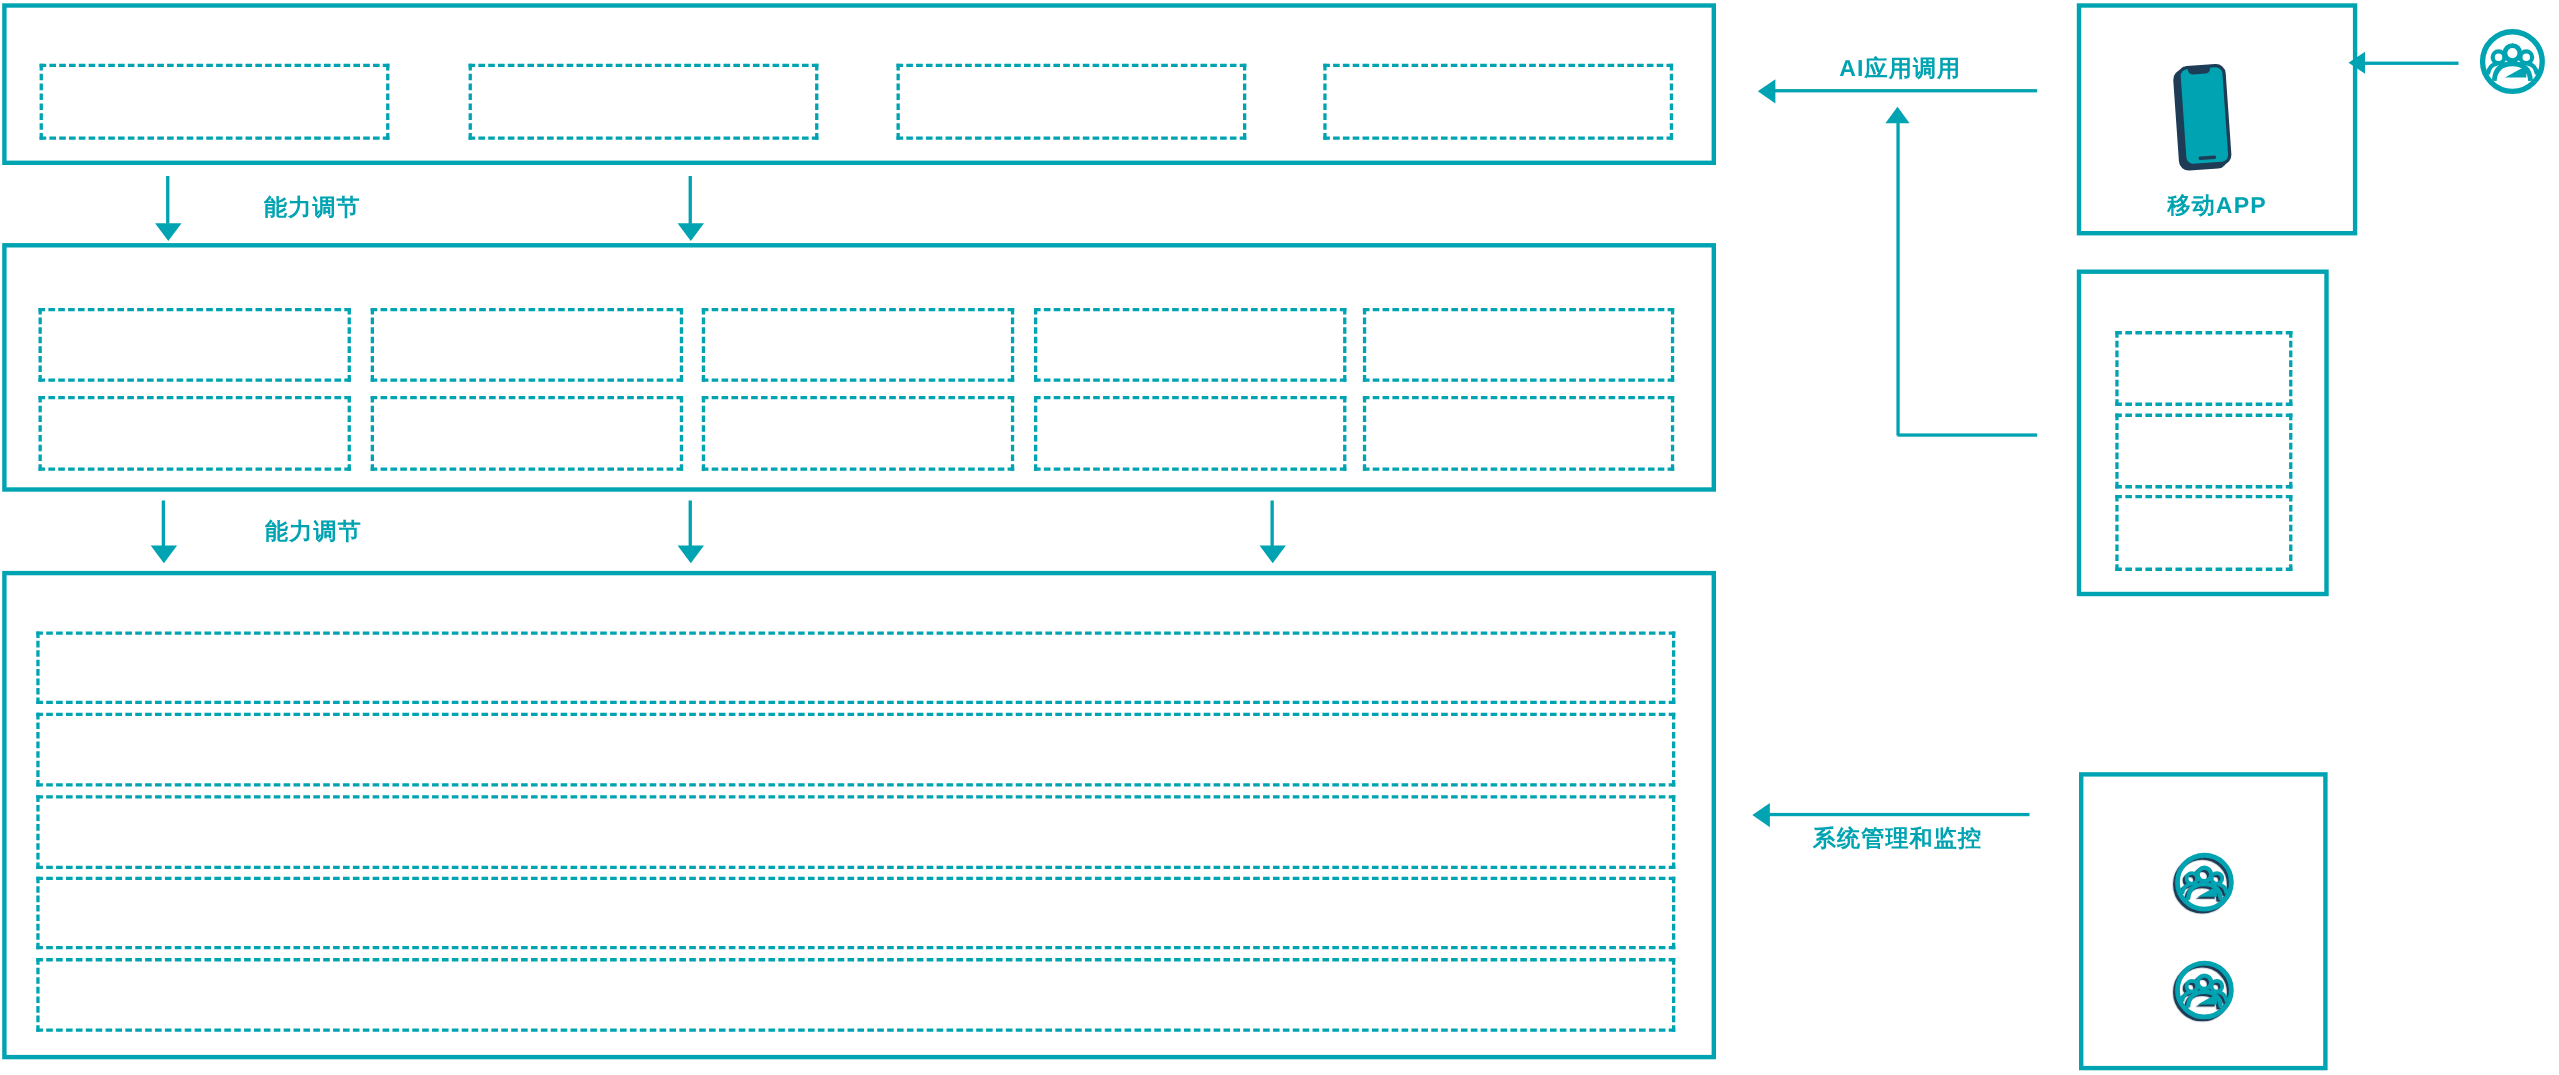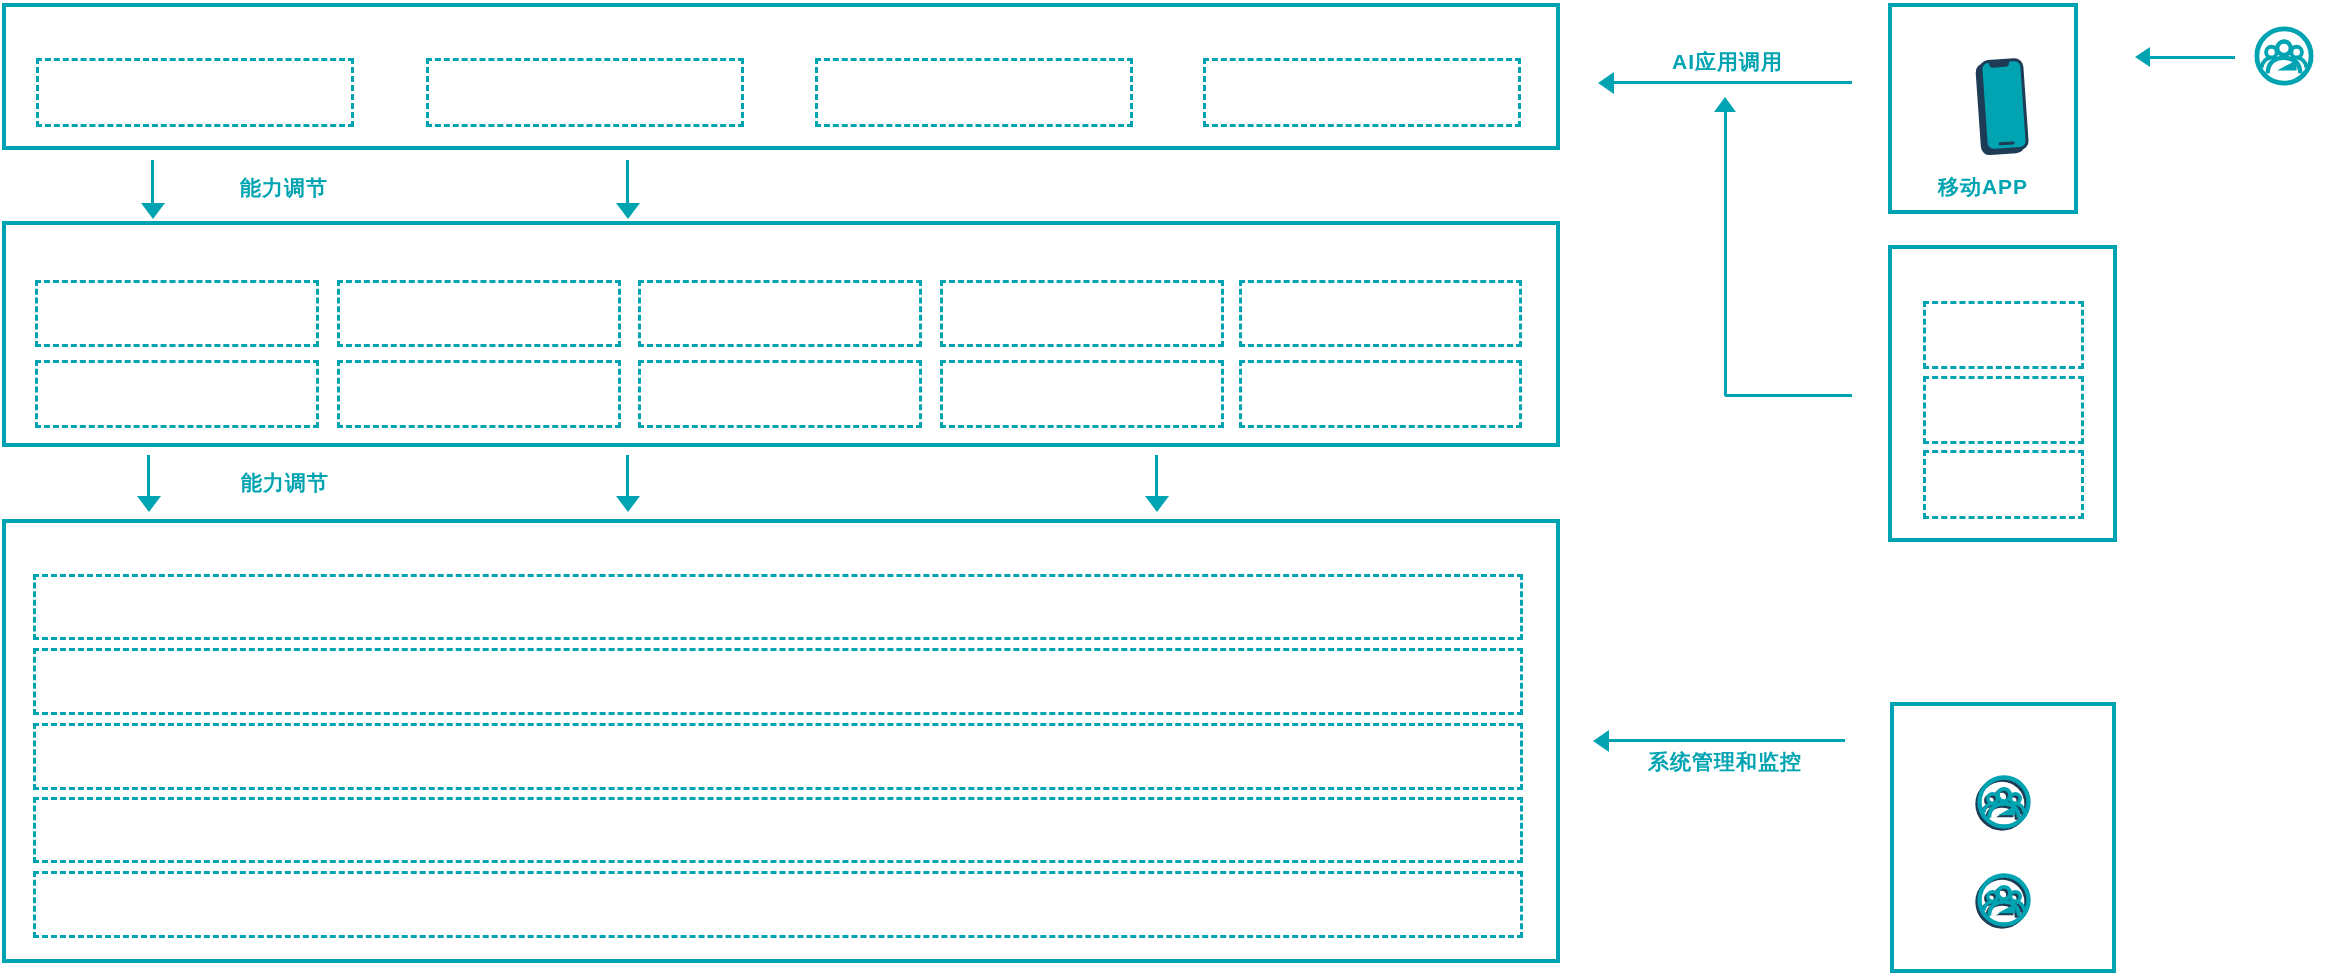--- a/index.html
+++ b/index.html
@@ -144,21 +144,21 @@
   <div class="hline" style="left:1613px;top:81px;width:239px;"></div>
 
   <div class="head-up" style="left:1714px;top:97px;"></div>
   <div class="vline" style="left:1724px;top:111px;height:285px;"></div>
   <div class="hline" style="left:1725px;top:394px;width:127px;"></div>
 
   <div class="head-left" style="left:1593px;top:730px;"></div>
   <div class="hline" style="left:1608px;top:739px;width:237px;"></div>
   <div class="flow-label" style="left:1648px;top:748px;">系统管理和监控</div>
 
-  <div class="solid-box" style="left:1888px;top:3px;width:190px;height:211px;">
+  <div class="solid-box" style="left:1888px;top:3px;width:255px;height:211px;">
     <div class="phone" style="left:90px;top:52px;">
       <div class="notch"></div>
       <div class="homebar"></div>
     </div>
     <div class="mobile-label" style="top:166px;">移动APP</div>
   </div>
 
   <div class="head-left small" style="left:2135px;top:47px;"></div>
   <div class="hline" style="left:2149px;top:56px;width:86px;"></div>
 

